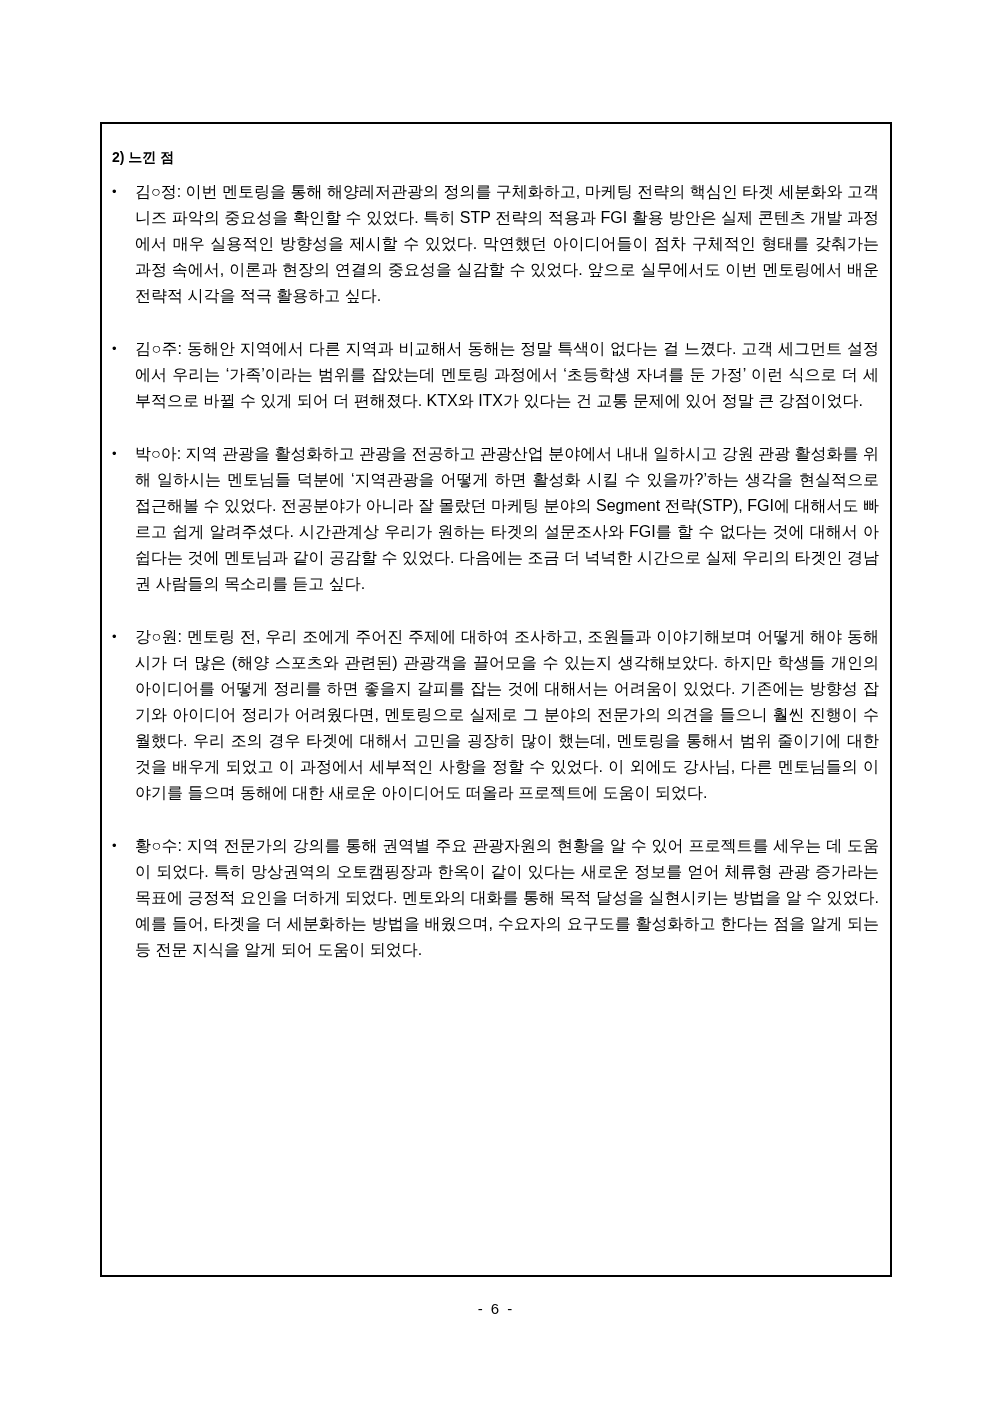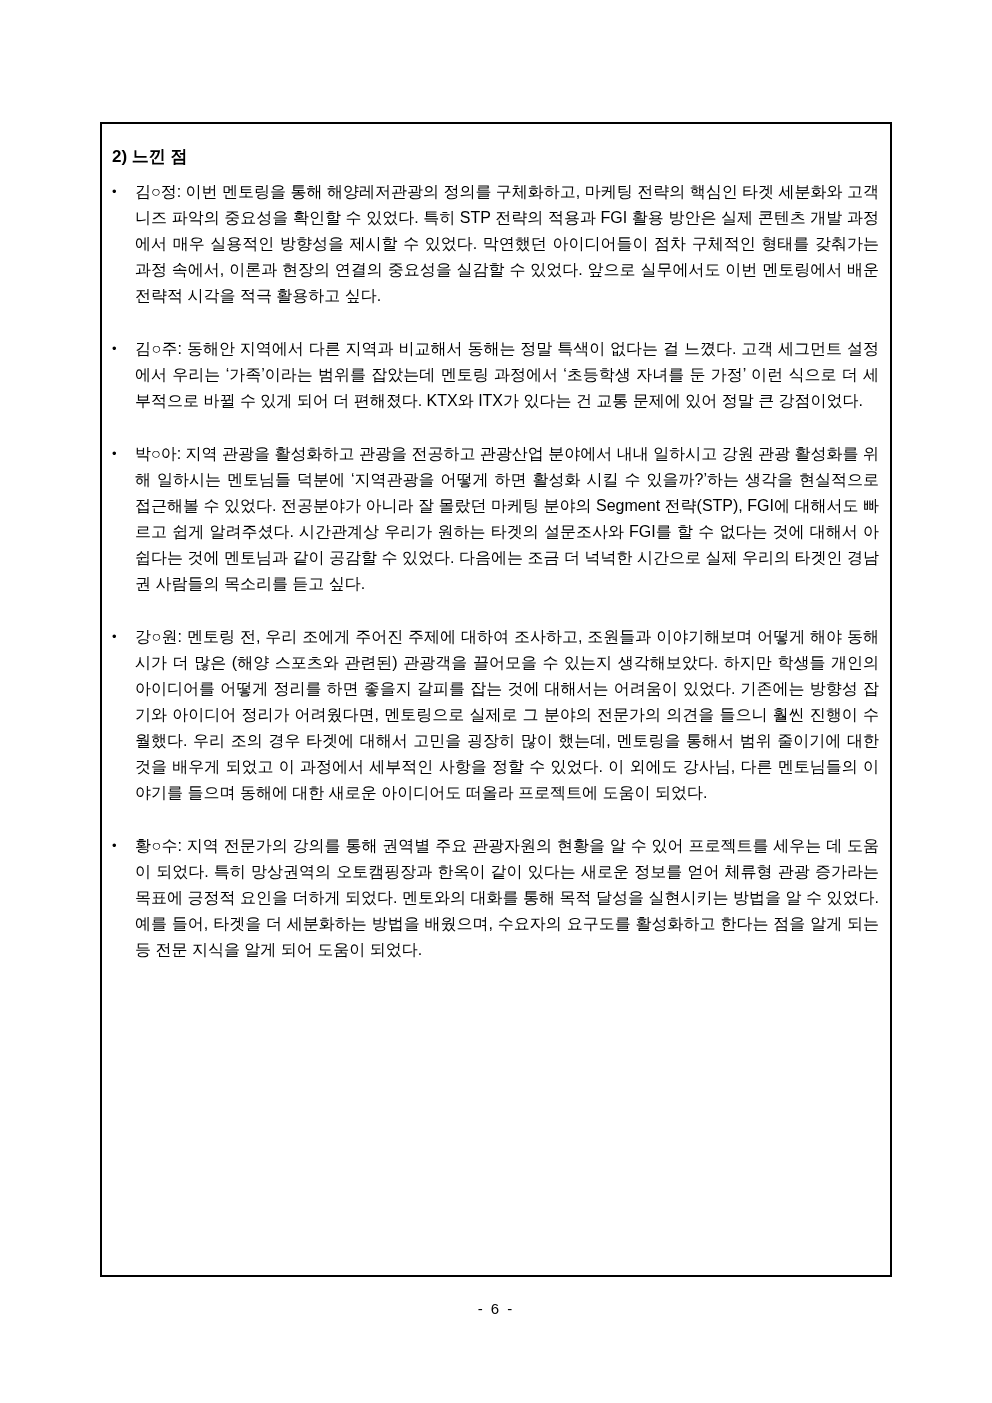--- a/index.html
+++ b/index.html
@@ -19,21 +19,21 @@
     left: 100px;
     top: 122px;
     width: 792px;
     height: 1155px;
     border: 2px solid #000000;
     box-sizing: border-box;
     padding: 22px 11px 0 9px;
     background: #ffffff;
   }
   .section-heading {
-    font-size: 17px;
+    font-size: 14px;
     font-weight: bold;
     line-height: 22px;
     margin: 0 0 11px 1px;
   }
   .feedback-list {
     list-style: none;
     margin: 0;
     padding: 0;
   }
   .feedback-item {

